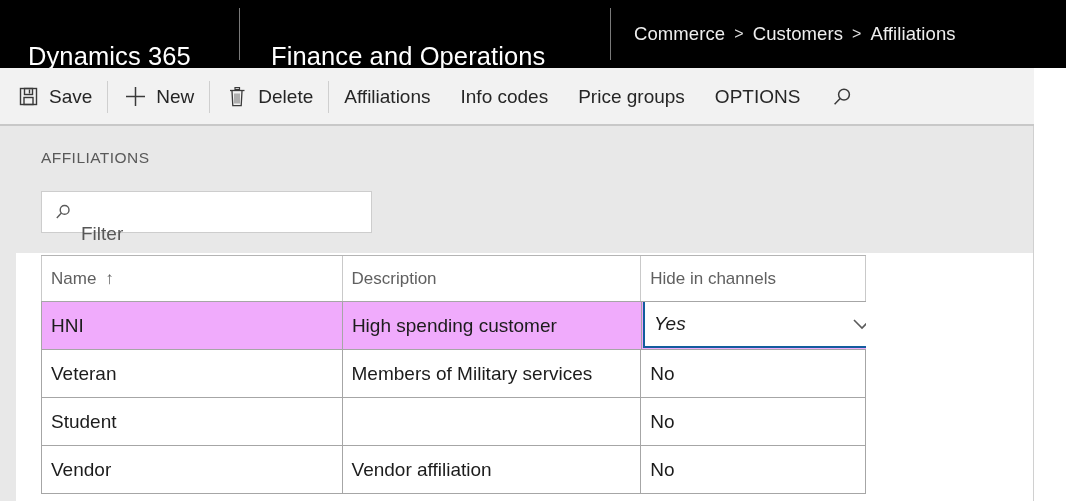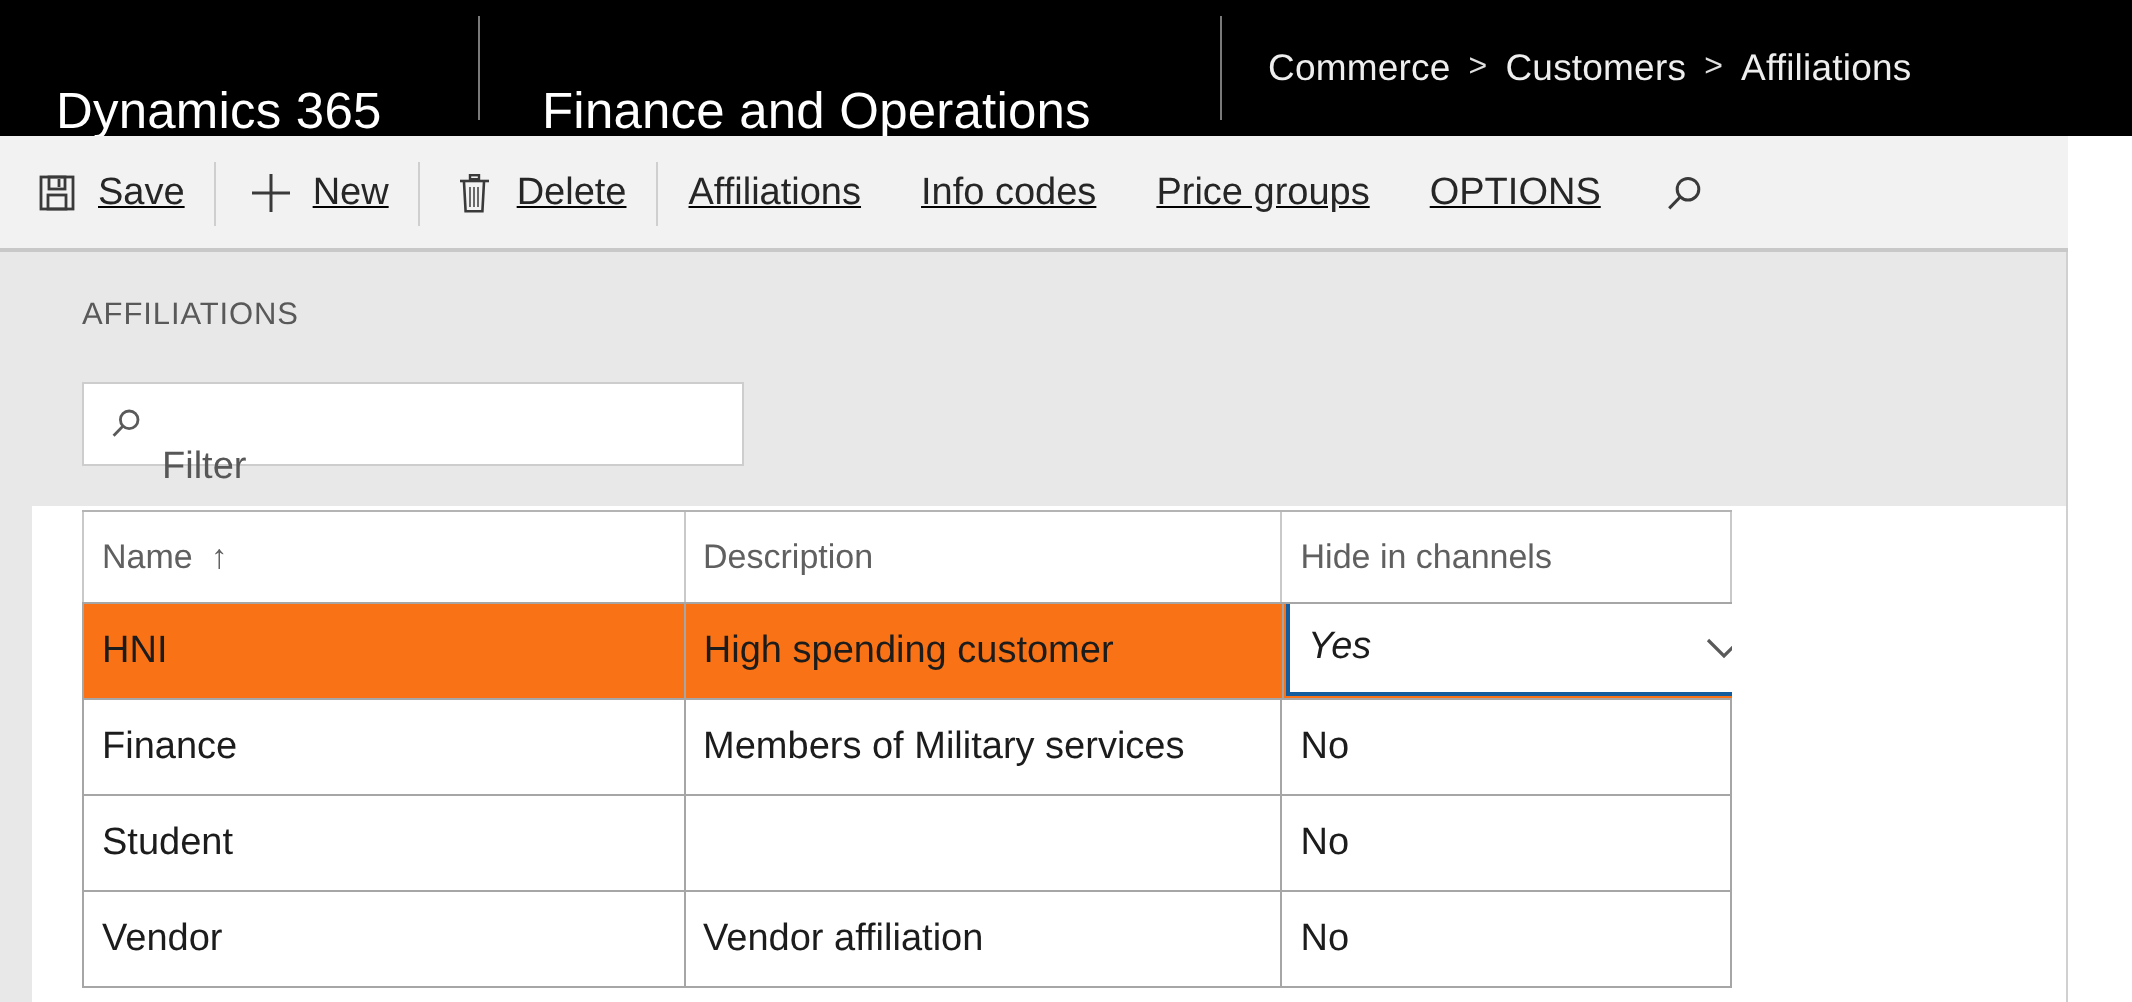--- a/index.html
+++ b/index.html
@@ -78,21 +78,20 @@
   
   .toolbar {
     position: absolute;
     left: 0; top: 68px;
     width: 1034px;
     height: 57px;
     background: #f2f2f2;
     display: flex;
     align-items: center;
     box-sizing: border-box;
-    text-decoration: underline;
   }
   .toolbar-after {
     position: absolute;
     left: 1034px; top: 68px;
     width: 32px; height: 57px;
     background: #ffffff;
   }
   .toolbar-rule {
     position: absolute;
     left: 0; top: 124px;
@@ -208,21 +207,21 @@
     align-items: stretch;
   }
   .grid-row.header {
     height: 45px;
     border-top: 1px solid #b4b4b4;
     border-bottom: 1px solid #a6a6a6;
   }
   .grid-row.body {
     border-bottom: 1px solid #a6a6a6;
   }
-  .grid-row.selected { background: #f97316; }
+  .grid-row.selected { background: #f0abfc; }
   .cell {
     display: flex;
     align-items: center;
     box-sizing: border-box;
     padding-left: 9px;
     font-size: 19px;
     color: #1c1c1c;
     overflow: hidden;
     white-space: nowrap;
   }
@@ -408,21 +407,21 @@
           <span class="combo-caret">
             <svg width="22" height="14" viewBox="0 0 22 14">
               <polyline points="3,3 11,11 19,3" fill="none" stroke="#5a5a5a" stroke-width="1.6"></polyline>
             </svg>
           </span>
         </div>
       </div>
     </div>
 
     <div class="grid-row body">
-      <div class="cell c-name">Finance</div>
+      <div class="cell c-name">Veteran</div>
       <div class="cell c-desc">Members of Military services</div>
       <div class="cell c-hide">No</div>
     </div>
 
     <div class="grid-row body">
       <div class="cell c-name">Student</div>
       <div class="cell c-desc"></div>
       <div class="cell c-hide">No</div>
     </div>
 

